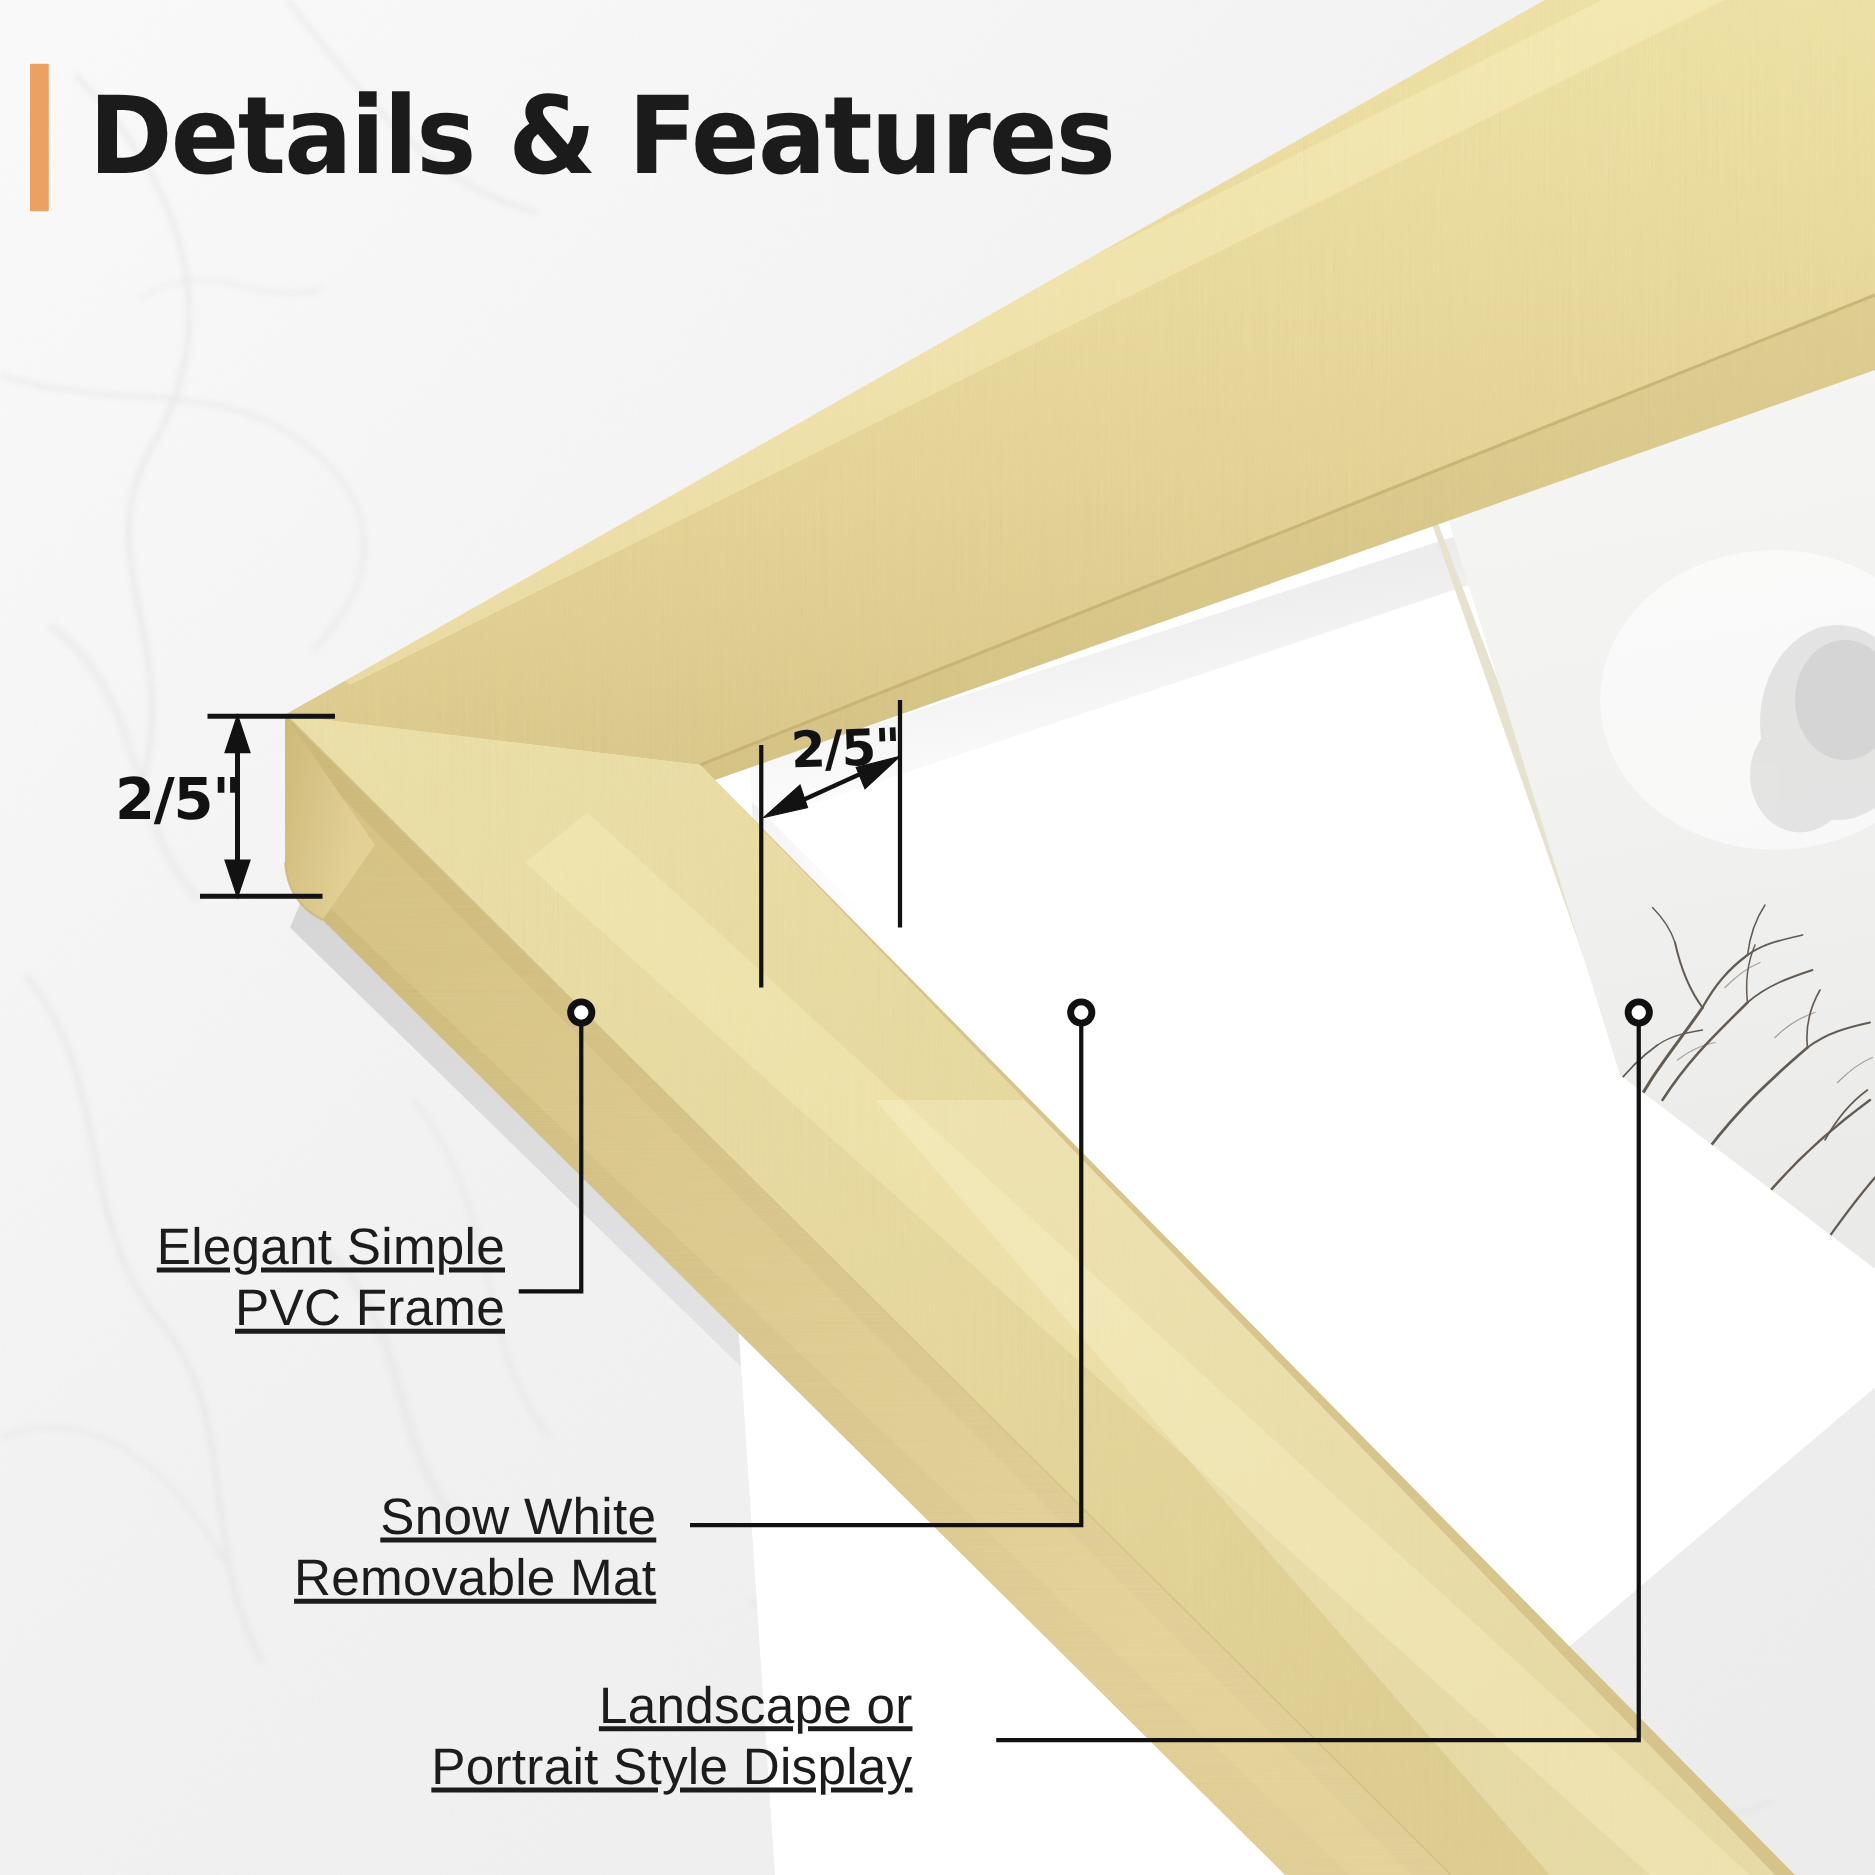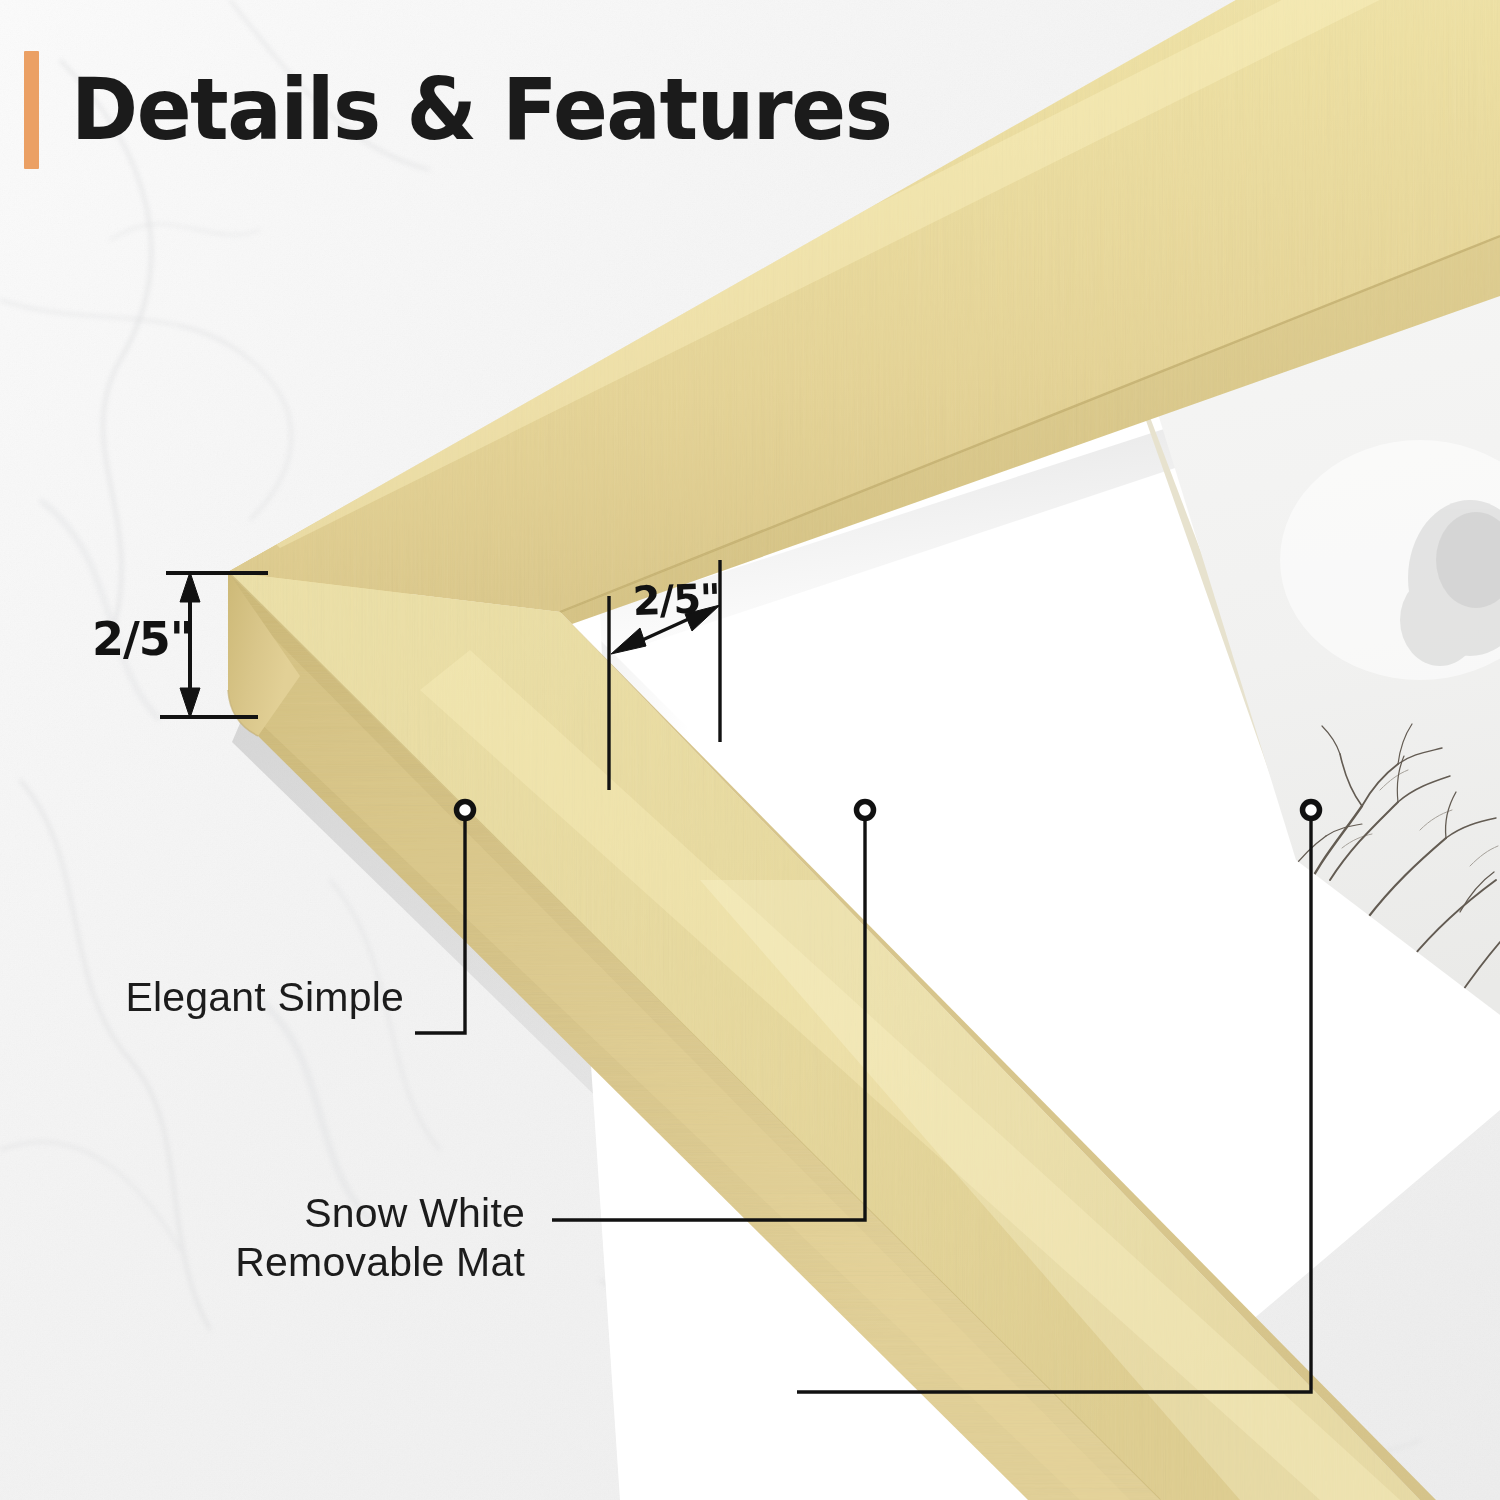--- a/index.html
+++ b/index.html
@@ -35,21 +35,21 @@
   
   .callout{
     position:absolute;z-index:45;
     font-family:"Liberation Sans", sans-serif;
     font-weight:400;
     color:#1c1c1c;
     text-align:right;
     white-space:nowrap;
     line-height:1.20;
   }
-  .callout .ln{display:block;}
+  .callout .ln{display:block;text-decoration:underline;}
   #callout-1{left:92px;top:973px;font-size:41px;letter-spacing:0.2px;width:312px;}
   #callout-2{left:200px;top:1163px;font-size:41px;letter-spacing:0.2px;width:325px;margin-top:26px;}
   #callout-3{left:300px;top:1340px;font-size:41px;letter-spacing:0.2px;width:430px;}
 
   
   .dimlabel{
     position:absolute;z-index:46;
     font-family:"DejaVu Sans", sans-serif;
     font-weight:bold;
     color:#121212;
@@ -343,21 +343,26 @@
   <div class="title-wrap">
     <div class="title-bar" style="background:#EBA064;"></div>
     <div class="title-text" style="color: rgb(27, 27, 27);">Details &amp; Features</div>
   </div>
 
   <div class="dimlabel" id="dim-left-label">2/5"</div>
   <div class="dimlabel" id="dim-right-label">2/5"</div>
 
   <div class="callout" id="callout-1">
     <span class="ln">Elegant Simple</span>
+    <span class="ln">PVC Frame</span>
   </div>
 
   <div class="callout" id="callout-2">
     <span class="ln">Snow White</span>
     <span class="ln">Removable Mat</span>
   </div>
 
+  <div class="callout" id="callout-3">
+    <span class="ln">Landscape or</span>
+    <span class="ln">Portrait Style Display</span>
+  </div>
 
 </div>
 
 </body></html>

